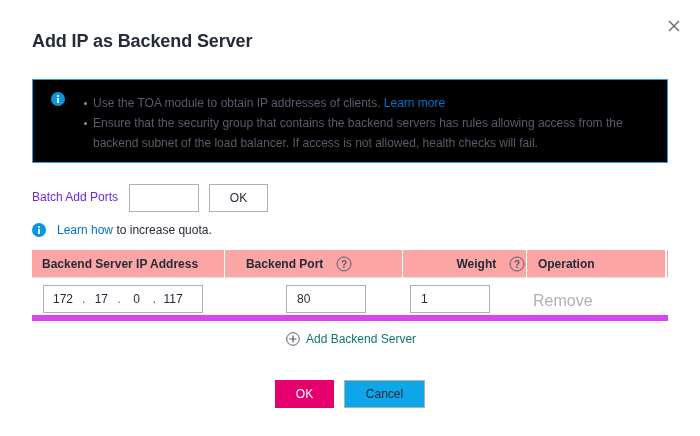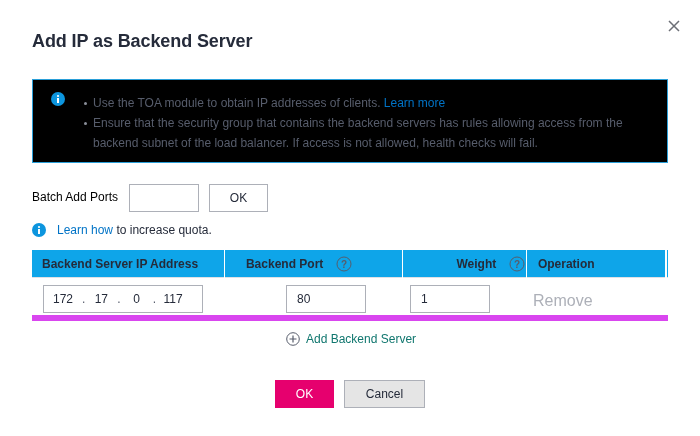--- a/index.html
+++ b/index.html
@@ -11,49 +11,49 @@
   .close { position: absolute; left: 666px; top: 18px; width: 16px; height: 16px; cursor: pointer; }
   .close svg { display: block; }
 
   .notice { position: absolute; left: 32px; top: 79px; width: 636px; height: 84px; background: #000000; border: 1px solid #2a9fd8; }
   .notice .icon { position: absolute; left: 18px; top: 12px; width: 14px; height: 14px; }
   .notice ul { position: absolute; left: 60px; top: 13px; list-style: none; width: 570px; }
   .notice li { position: relative; font-size: 12px; line-height: 20px; color: #575d6c; padding-left: 0; }
   .notice li::before { content: ""; position: absolute; left: -9px; top: 9px; width: 3px; height: 3px; border-radius: 50%; background: #8a8e99; }
   a.link { color: #0073c6; text-decoration: none; cursor: pointer; }
 
-  .batch-label { position: absolute; left: 32px; top: 190px; font-size: 12px; color: #000000; }
+  .batch-label { position: absolute; left: 32px; top: 190px; font-size: 12px; color: #6d28d9; }
   .batch-input { position: absolute; left: 129px; top: 184px; width: 70px; height: 28px; border: 1px solid #adb0b8; background: #fff; }
   .batch-ok { position: absolute; left: 209px; top: 184px; width: 59px; height: 28px; border: 1px solid #adb0b8; background: #fff; font-size: 12px; color: #252b3a; font-family: "Liberation Sans", sans-serif; cursor: pointer; }
 
   .quota { position: absolute; left: 32px; top: 222px; height: 16px; display: flex; align-items: center; font-size: 12px; color: #252b3a; }
   .quota .icon { width: 14px; height: 14px; margin-right: 11px; }
 
   .table { position: absolute; left: 32px; top: 250px; width: 636px; }
-  .thead { height: 28px; background: #0ea5e9; border-bottom: 1px solid #dfe1e6; display: flex; position: relative; }
+  .thead { height: 28px; background: #fca5a5; border-bottom: 1px solid #dfe1e6; display: flex; position: relative; }
   .th { font-size: 12px; font-weight: bold; color: #252b3a; height: 28px; display: flex; align-items: center; position: relative; }
   .th.c1 { width: 196px; padding-left: 10px; }
   .th.c2 { width: 182px; padding-left: 21px; border-left: 1px solid #ffffff; }
   .th.c3 { width: 110px; padding-left: 55px; border-left: 1px solid #ffffff; }
   .th.c4 { width: 145px; padding-left: 11px; border-left: 1px solid #ffffff; }
   .qmark { display: inline-block; width: 16px; height: 16px; margin-left: 13px; vertical-align: middle; }
   .tend { position: absolute; right: 1px; top: 0; width: 2px; height: 28px; background: #ffffff; }
   .trow { height: 43px; border-bottom: 6px solid #d946ef; position: relative; }
   .ip { position: absolute; left: 11px; top: 7px; width: 160px; height: 28px; border: 1px solid #adb0b8; display: flex; align-items: center; font-size: 12px; color: #252b3a; }
   .ip span.seg { display: inline-block; text-align: center; }
   .ip .dot { color: #575d6c; font-size: 12px; }
   .port { position: absolute; left: 254px; top: 7px; width: 80px; height: 28px; border: 1px solid #adb0b8; font-size: 12px; padding-left: 10px; line-height: 26px; color: #252b3a; }
   .weight { position: absolute; left: 378px; top: 7px; width: 80px; height: 28px; border: 1px solid #adb0b8; font-size: 12px; padding-left: 10px; line-height: 26px; color: #252b3a; }
   .remove { position: absolute; left: 501px; top: 14px; font-size: 16px; color: #adb0b8; cursor: pointer; }
 
   .add-backend { position: absolute; left: 286px; top: 332px; display: flex; align-items: center; font-size: 12px; color: #0f766e; cursor: pointer; }
   .add-backend svg { margin-right: 6px; }
 
   .btn-ok { position: absolute; left: 275px; top: 380px; width: 59px; height: 28px; background: #e6006e; border: none; color: #fff; font-size: 12px; font-family: "Liberation Sans", sans-serif; cursor: pointer; }
-  .btn-cancel { position: absolute; left: 344px; top: 380px; width: 81px; height: 28px; background: #e5e5e5; border: 1px solid #adb0b8; color: #252b3a; font-size: 12px; font-family: "Liberation Sans", sans-serif; cursor: pointer; }
+  .btn-cancel { position: absolute; left: 344px; top: 380px; width: 81px; height: 28px; background: #0ea5e9; border: 1px solid #adb0b8; color: #252b3a; font-size: 12px; font-family: "Liberation Sans", sans-serif; cursor: pointer; }
 </style>
 </head>
 <body>
 
 <div class="dialog">
 
   <div class="title">Add IP as Backend Server</div>
 
   <div class="close">
     <svg width="16" height="16" viewBox="0 0 16 16">

